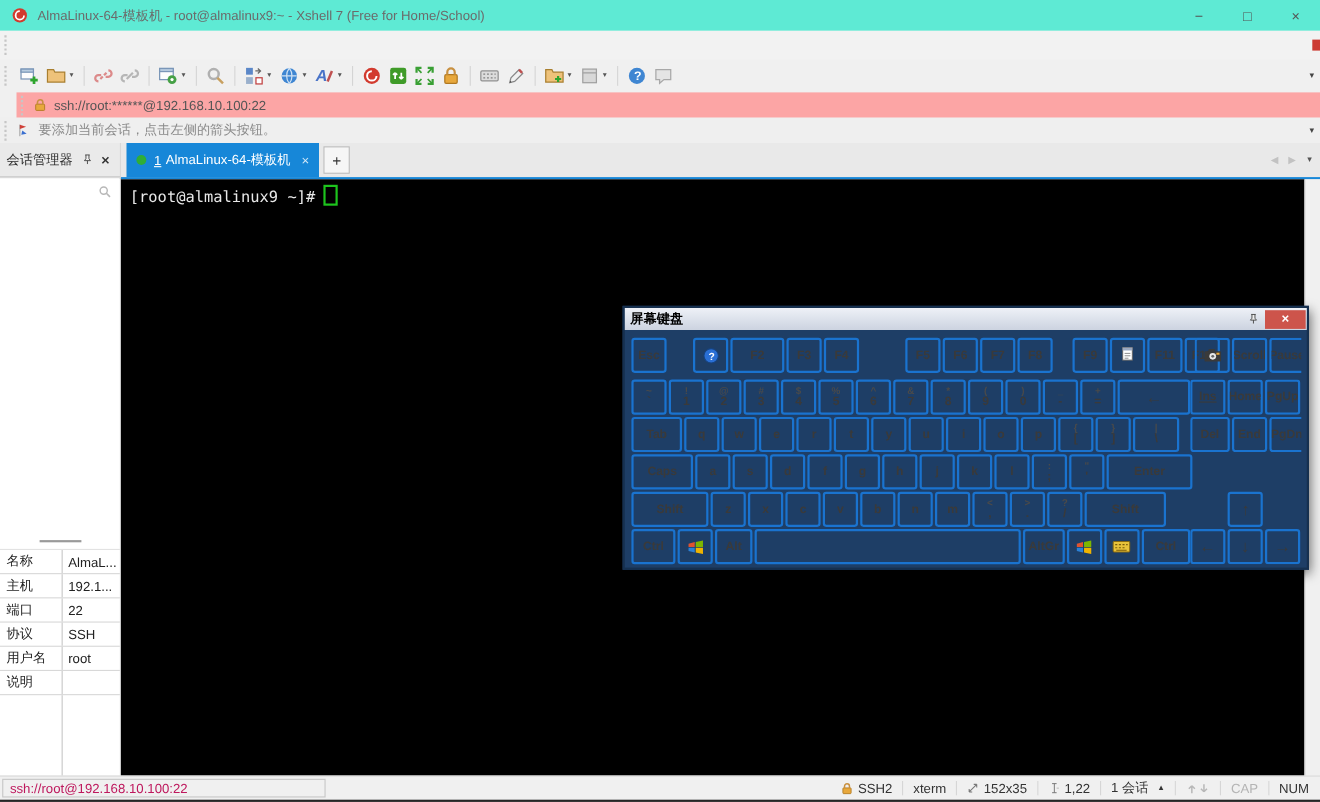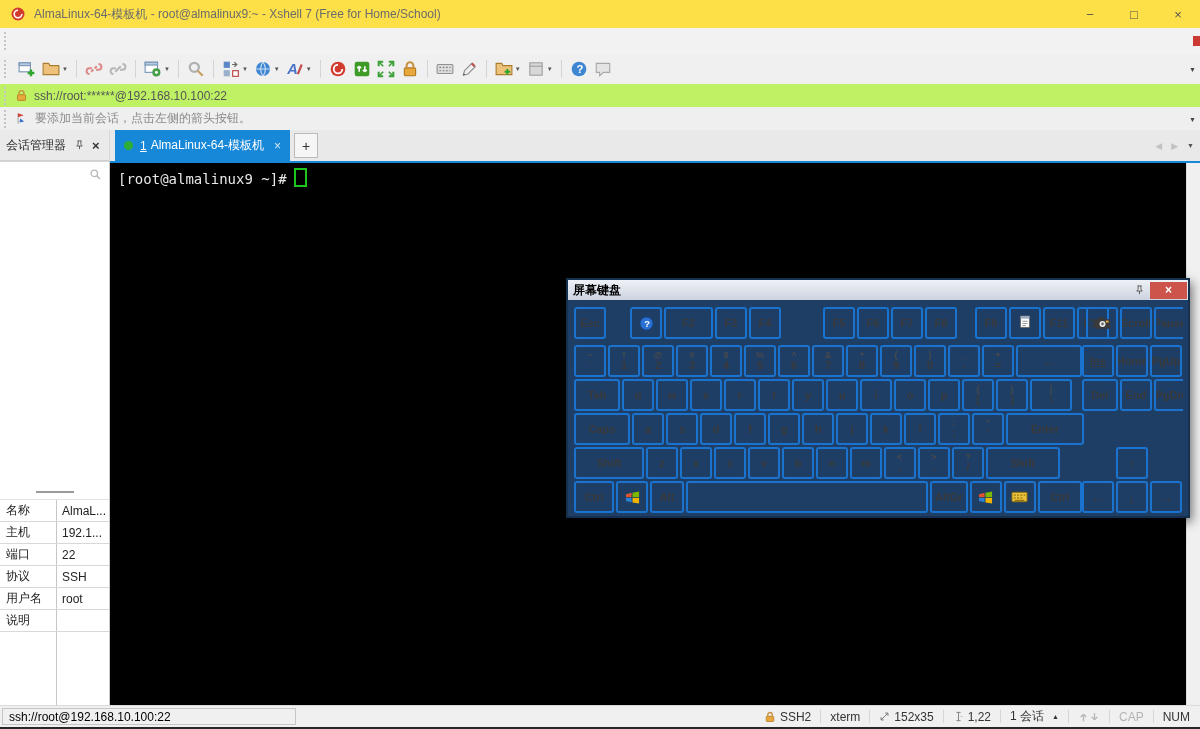--- a/index.html
+++ b/index.html
@@ -1,37 +1,37 @@
 <!DOCTYPE html>
 <html><head>
 <meta charset="utf-8">
 <style>
   html,body{margin:0;padding:0;}
   body{width:1200px;height:729px;position:relative;background:#f0f0f0;
        font-family:"Liberation Sans","DejaVu Sans",sans-serif;font-size:12px;color:#333;overflow:hidden;}
   svg{display:block;}
   
-  .titlebar{height:28px;display:flex;align-items:center;background:#fde047;}
+  .titlebar{height:28px;display:flex;align-items:center;background:#5eead4;}
   .titlebar .logo{margin:0 8px 0 10px;}
   .t-title{color:#6b6b6b;font-size:12px;}
   .wincontrols{margin-left:auto;display:flex;height:100%;}
   .winbtn{width:44px;display:flex;align-items:center;justify-content:center;color:#555;font-size:13px;}
   
   .menubar{height:26px;display:flex;align-items:center;background:#f2f2f2;position:relative;}
   .grip{width:3px;height:18px;border-left:2px dotted #c6c6c6;margin:0 6px 0 4px;}
   .menu-item{padding:0 11px;color:#1c1c1c;}
   .menu-red{position:absolute;right:0;top:8px;width:7px;height:10px;background:#cc3b33;}
   
   .toolbar{height:30px;display:flex;align-items:center;background:#f0f0f0;position:relative;}
   .tbtn{height:24px;padding:0 3px;display:flex;align-items:center;justify-content:center;}
   .tsep{width:1px;height:18px;background:#d4d4d4;margin:0 5px;}
   .drop{font-size:6px;color:#555;margin-left:2px;}
   .overflow-caret{position:absolute;right:4px;top:50%;transform:translateY(-50%);font-size:7px;color:#444;}
   
-  .addressbar{height:23px;display:flex;align-items:center;background:#bef264;position:relative;}
+  .addressbar{height:23px;display:flex;align-items:center;background:#fca5a5;position:relative;margin-left:15px;}
   .addressbar .txt{color:#555;margin-left:6px;}
   .infobar{height:23px;display:flex;align-items:center;background:#efefef;position:relative;}
   .infobar .txt{color:#8a8a8a;margin-left:6px;}
   
   .tabrow{height:31px;display:flex;background:#e9e9e9;}
   .smgr-header{width:110px;box-sizing:border-box;background:#eaeaea;display:flex;align-items:center;
                padding-left:6px;border-right:1px solid #d8d8d8;border-bottom:1px solid #d0d0d0;color:#2a2a2a;}
   .smgr-header .hdr-pin{margin-left:8px;}
   .smgr-header .hdr-x{margin-left:7px;font-weight:bold;color:#333;font-size:13px;}
   .tabs-region{flex:1;display:flex;align-items:stretch;position:relative;}
@@ -88,21 +88,21 @@
        align-items:center;justify-content:center;line-height:11px;}
   .key.grow{flex:1;}
   .key .top{font-size:9px;line-height:9px;color:#4a4a4a;}
   .key .bot{font-size:11px;line-height:11px;}
   .key.arr{font-size:15px;}
   .okgap{flex:none;}
   
   .statusbar{position:absolute;left:0;right:0;bottom:2px;height:21px;background:#f0f0f0;
              border-top:1px solid #dadada;display:flex;align-items:center;}
   .st-left{width:286px;height:15px;margin-left:2px;border:1px solid #c6c6c6;display:flex;
-           align-items:center;padding-left:6px;color:#000000;}
+           align-items:center;padding-left:6px;color:#be185d;}
   .st-right{margin-left:auto;display:flex;align-items:center;padding-right:10px;}
   .st-item{display:flex;align-items:center;gap:4px;color:#333;}
   .st-sep{width:1px;height:13px;background:#d6d6d6;margin:0 9px;}
   .st-dim{color:#b4b4b4;}
   .st-caret{font-size:7px;color:#333;margin-left:4px;}
   .window-bottom{position:absolute;left:0;right:0;bottom:0;height:2px;background:#262626;}
 </style>
 </head>
 <body>
 

